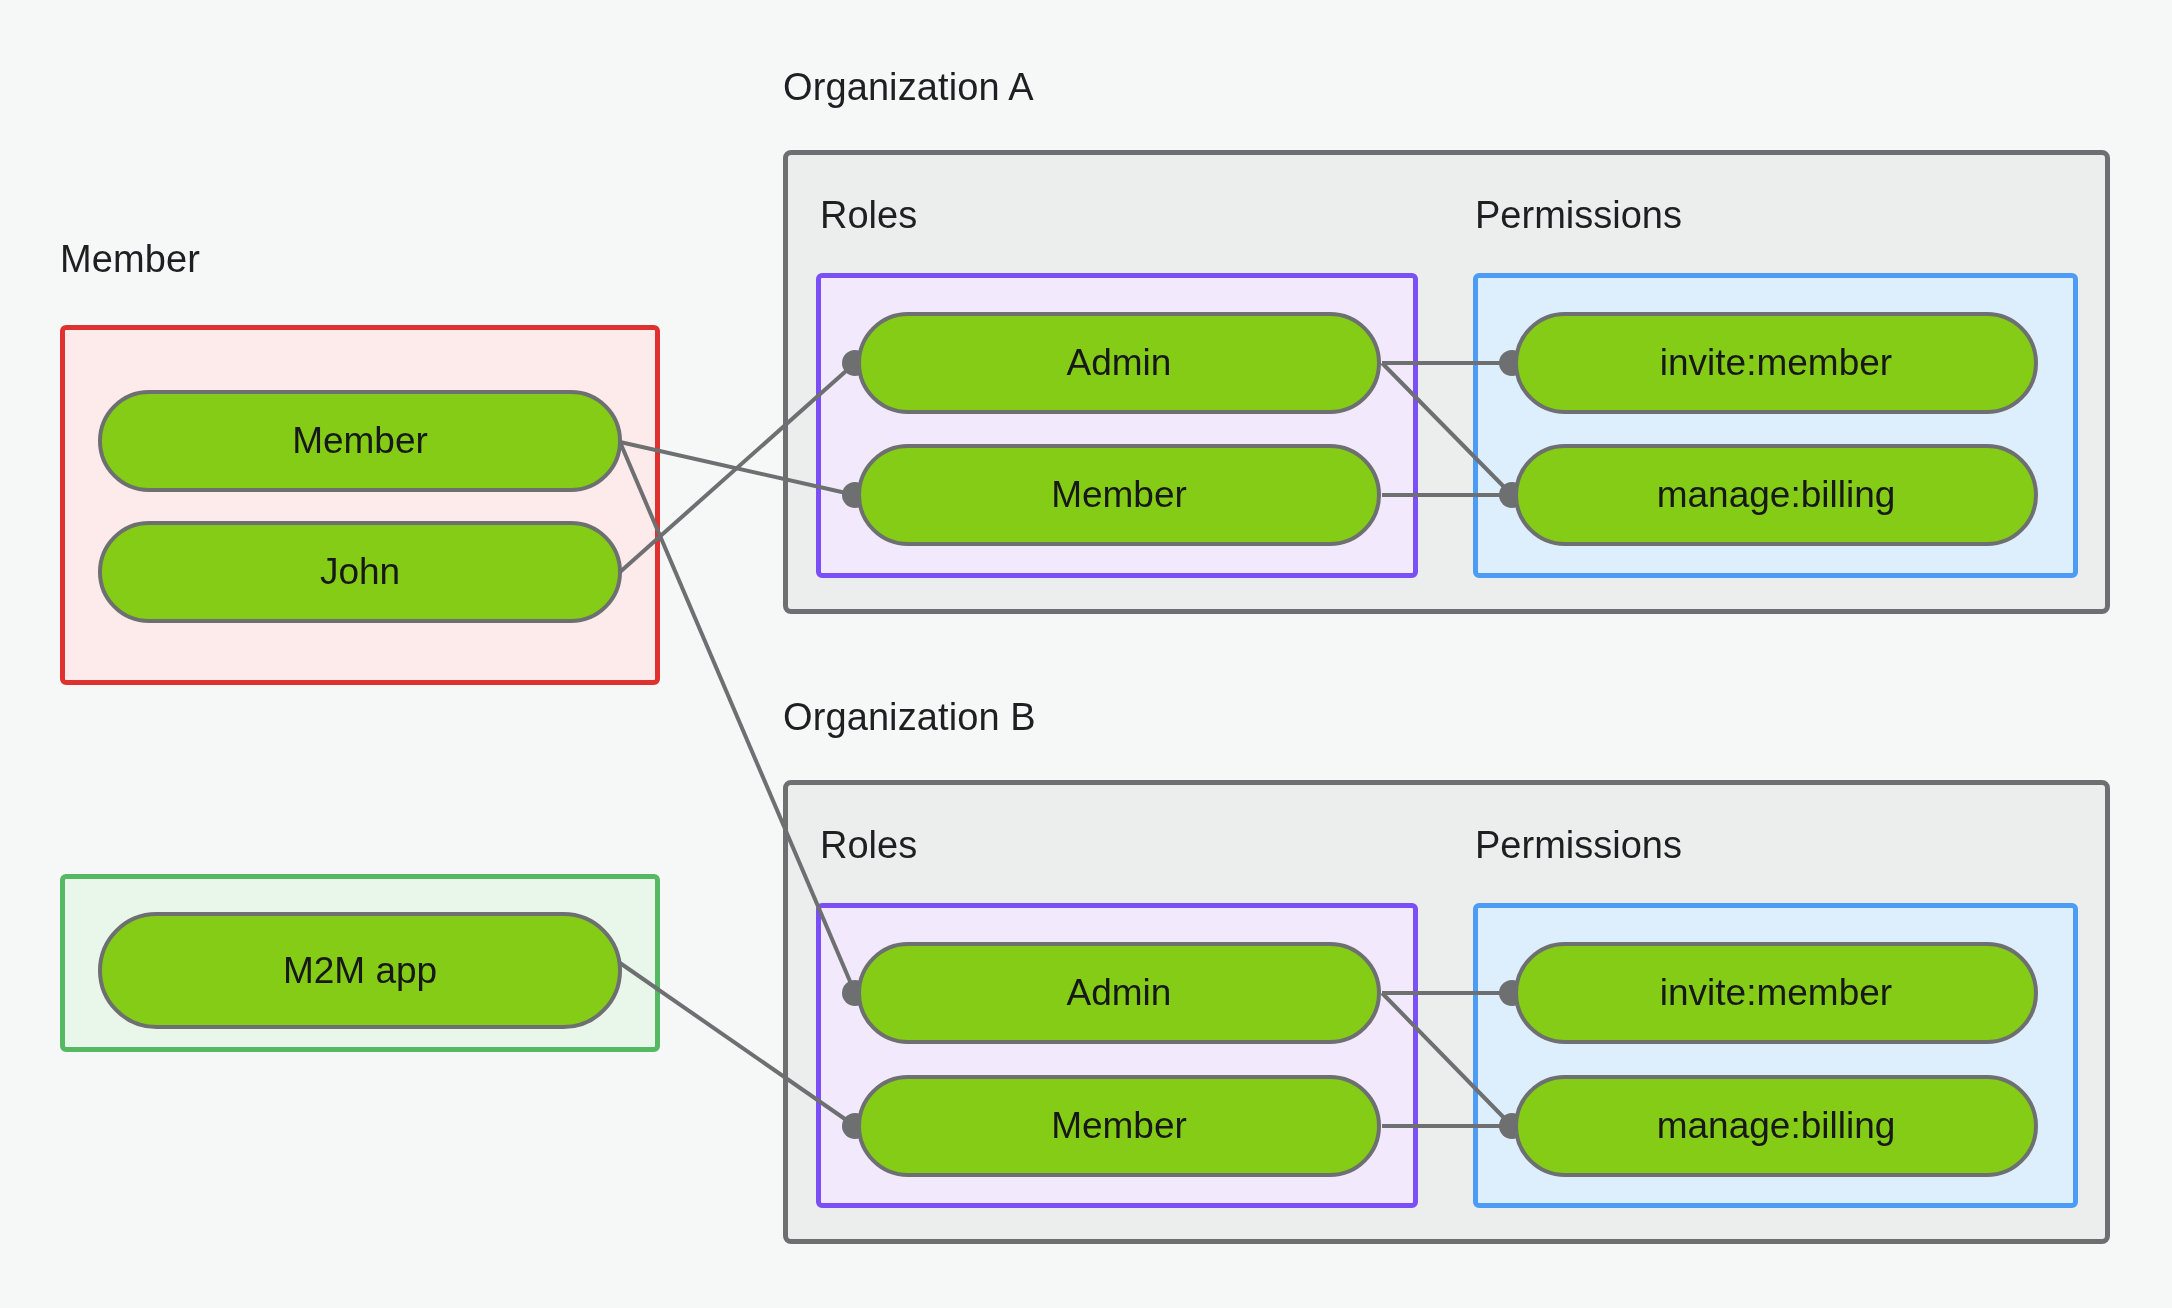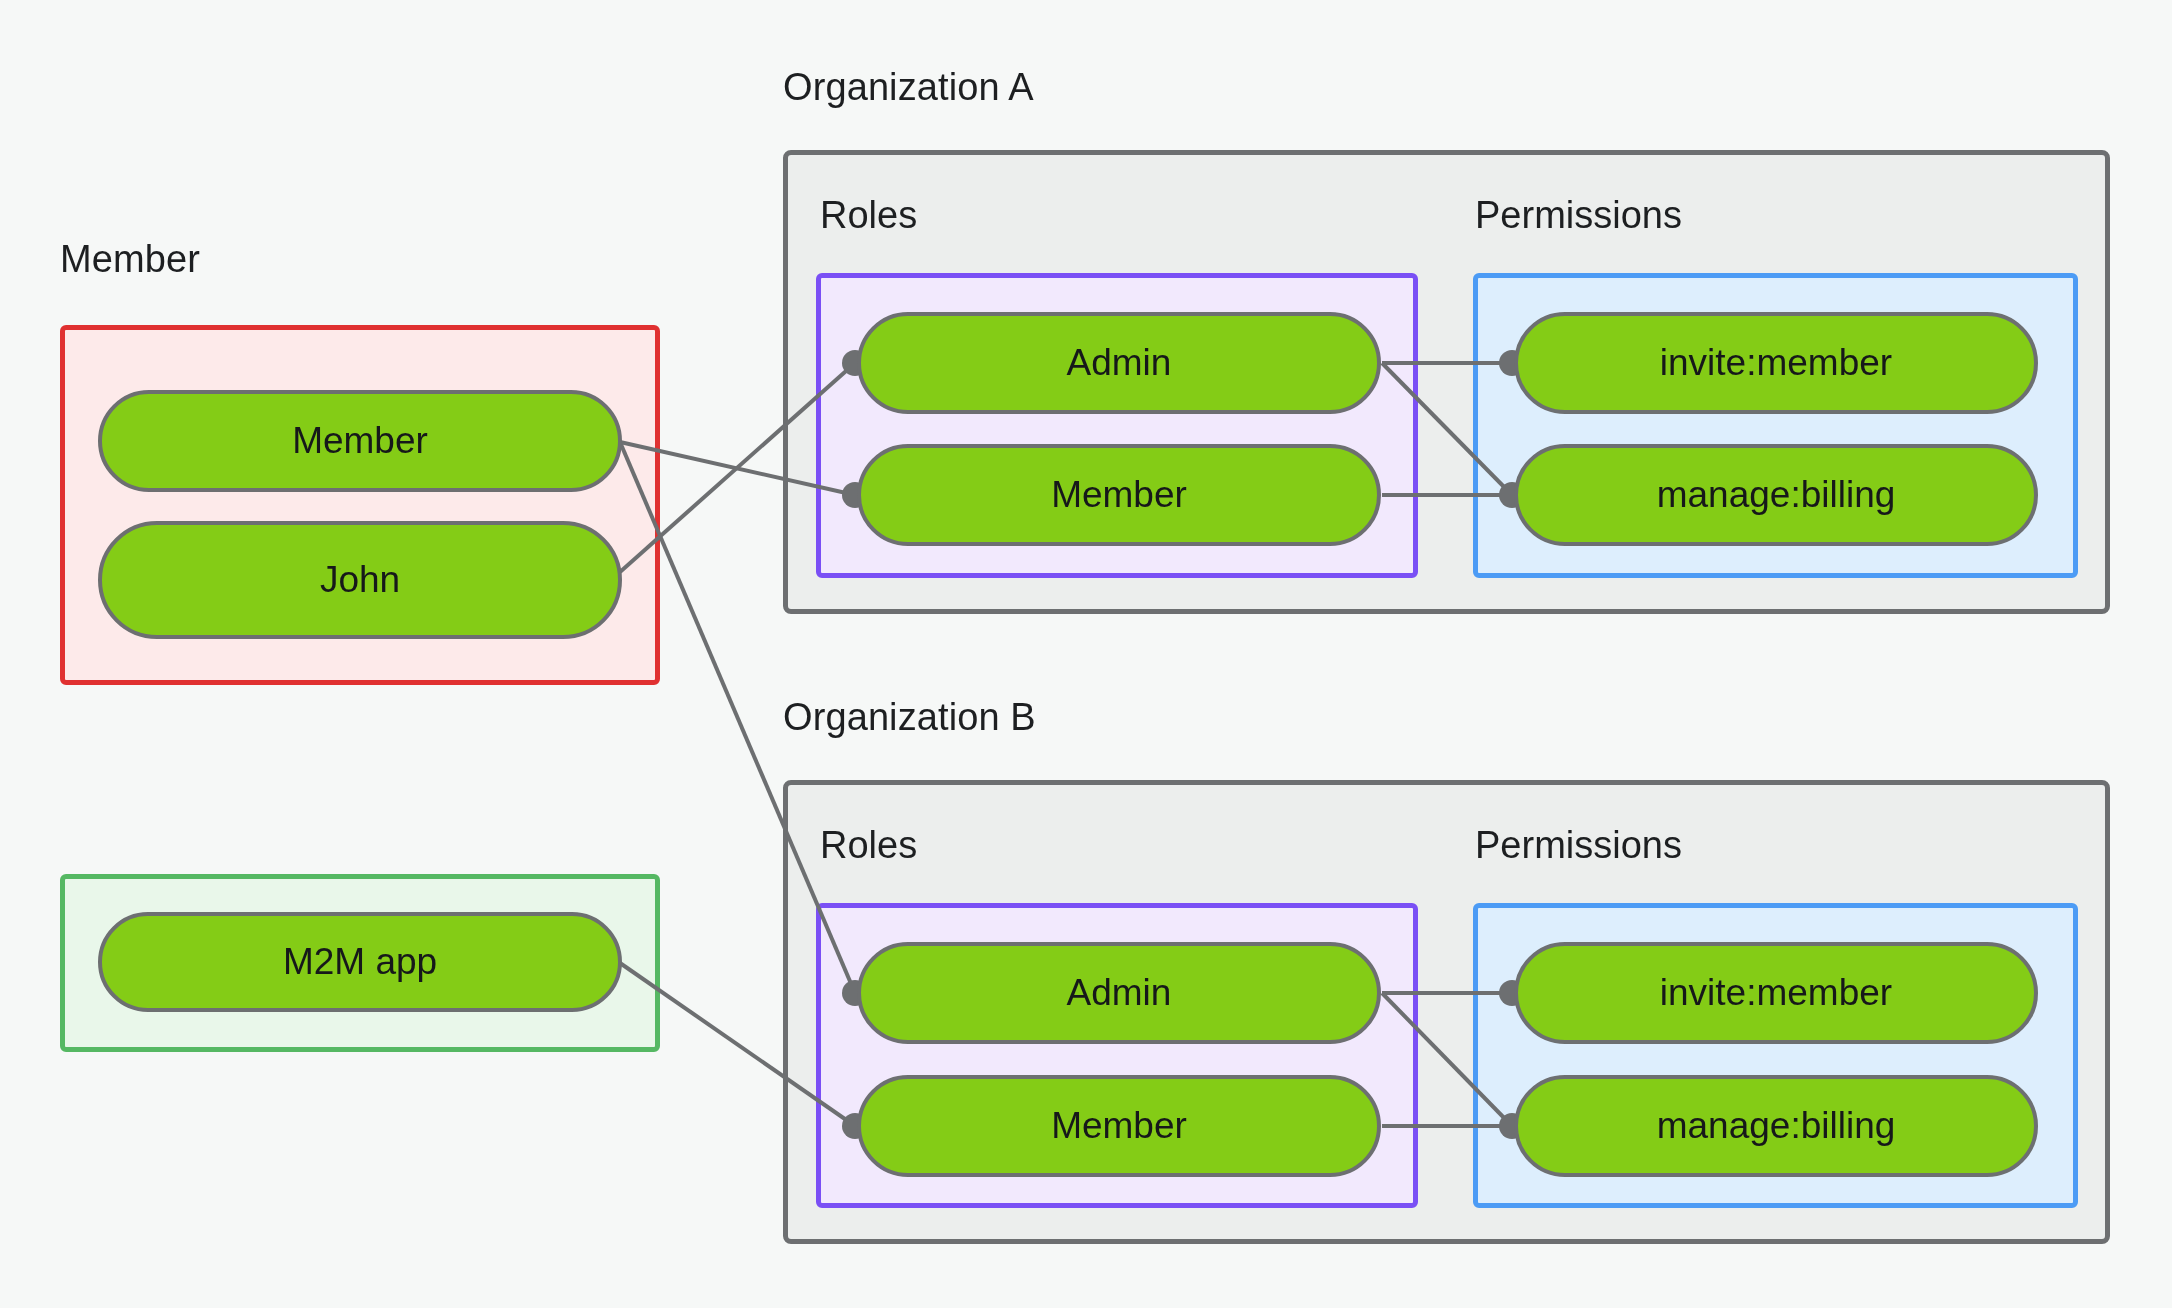--- a/index.html
+++ b/index.html
@@ -82,24 +82,24 @@
       <circle cx="1512" cy="363" r="13"></circle>
       <circle cx="1512" cy="495" r="13"></circle>
       <circle cx="1512" cy="993" r="13"></circle>
       <circle cx="1512" cy="1126" r="13"></circle>
     </g>
   </svg>
 
   <div class="grp-title" style="left:60px;top:238px;">Member</div>
   <div class="grp box-users" style="left:60px;top:325px;width:600px;height:360px;"></div>
   <div class="pill" style="left:98px;top:390px;width:524px;height:102px;">Member</div>
-  <div class="pill" style="left:98px;top:521px;width:524px;height:118px;">John</div>
+  <div class="pill" style="left:98px;top:521px;width:524px;height:102px;">John</div>
 
   <div class="grp box-m2m" style="left:60px;top:874px;width:600px;height:178px;"></div>
-  <div class="pill" style="left:98px;top:912px;width:524px;height:100px;">M2M app</div>
+  <div class="pill" style="left:98px;top:912px;width:524px;height:117px;">M2M app</div>
 
   <div class="grp-title" style="left:783px;top:66px;">Organization A</div>
   <div class="grp box-org" style="left:783px;top:150px;width:1327px;height:464px;"></div>
 
   <div class="grp-sub-title" style="left:820px;top:194px;">Roles</div>
   <div class="grp box-roles" style="left:816px;top:273px;width:602px;height:305px;"></div>
   <div class="pill" style="left:857px;top:312px;width:524px;height:102px;">Admin</div>
   <div class="pill" style="left:857px;top:444px;width:524px;height:102px;">Member</div>
 
   <div class="grp-sub-title" style="left:1475px;top:194px;">Permissions</div>

